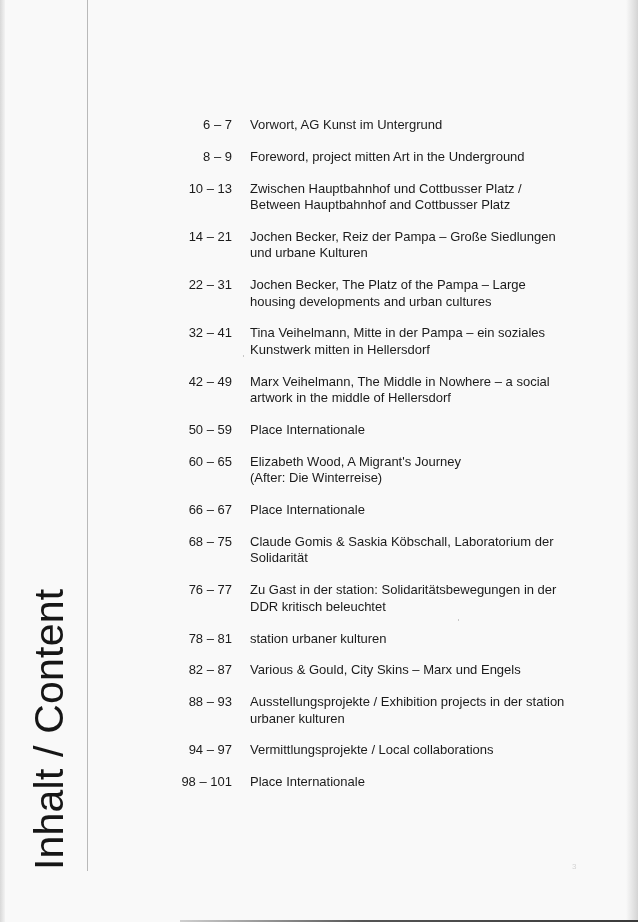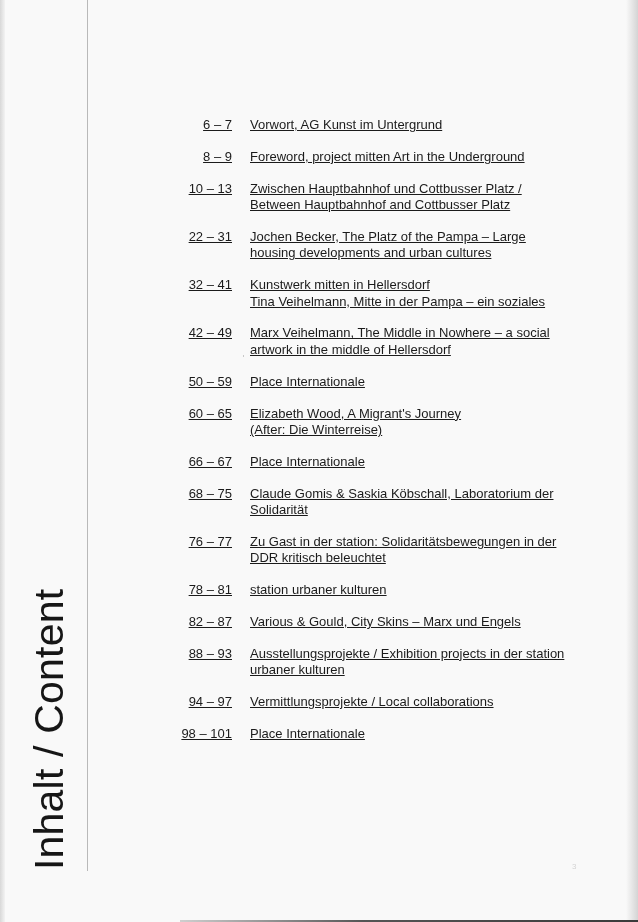--- a/index.html
+++ b/index.html
@@ -65,21 +65,20 @@
       left: 150px;
       top: 117px;
       width: 440px;
     }
     .toc-entry {
       display: flex;
       align-items: flex-start;
       font-size: 13px;
       line-height: 16.5px;
       margin-bottom: 15.3px;
-      text-decoration: underline;
     }
     .toc-pages {
       width: 82px;
       text-align: right;
       flex: 0 0 82px;
       white-space: nowrap;
     }
     .toc-title {
       margin-left: 18px;
       width: 330px;
@@ -127,31 +126,38 @@
         </div>
       </div>
       <div class="toc-entry">
         <div class="toc-pages">10 – 13</div>
         <div class="toc-title">
           <span>Zwischen Hauptbahnhof und Cottbusser Platz /</span>
           <span>Between Hauptbahnhof and Cottbusser Platz</span>
         </div>
       </div>
       <div class="toc-entry">
+        <div class="toc-pages">14 – 21</div>
+        <div class="toc-title">
+          <span>Jochen Becker, Reiz der Pampa – Große Siedlungen</span>
+          <span>und urbane Kulturen</span>
+        </div>
+      </div>
+      <div class="toc-entry">
         <div class="toc-pages">22 – 31</div>
         <div class="toc-title">
           <span>Jochen Becker, The Platz of the Pampa – Large</span>
           <span>housing developments and urban cultures</span>
         </div>
       </div>
       <div class="toc-entry">
         <div class="toc-pages">32 – 41</div>
         <div class="toc-title">
+          <span>Tina Veihelmann, Mitte in der Pampa – ein soziales</span>
           <span>Kunstwerk mitten in Hellersdorf</span>
-          <span>Tina Veihelmann, Mitte in der Pampa – ein soziales</span>
         </div>
       </div>
       <div class="toc-entry">
         <div class="toc-pages">42 – 49</div>
         <div class="toc-title">
           <span>Marx Veihelmann, The Middle in Nowhere – a social</span>
           <span>artwork in the middle of Hellersdorf</span>
         </div>
       </div>
       <div class="toc-entry">

